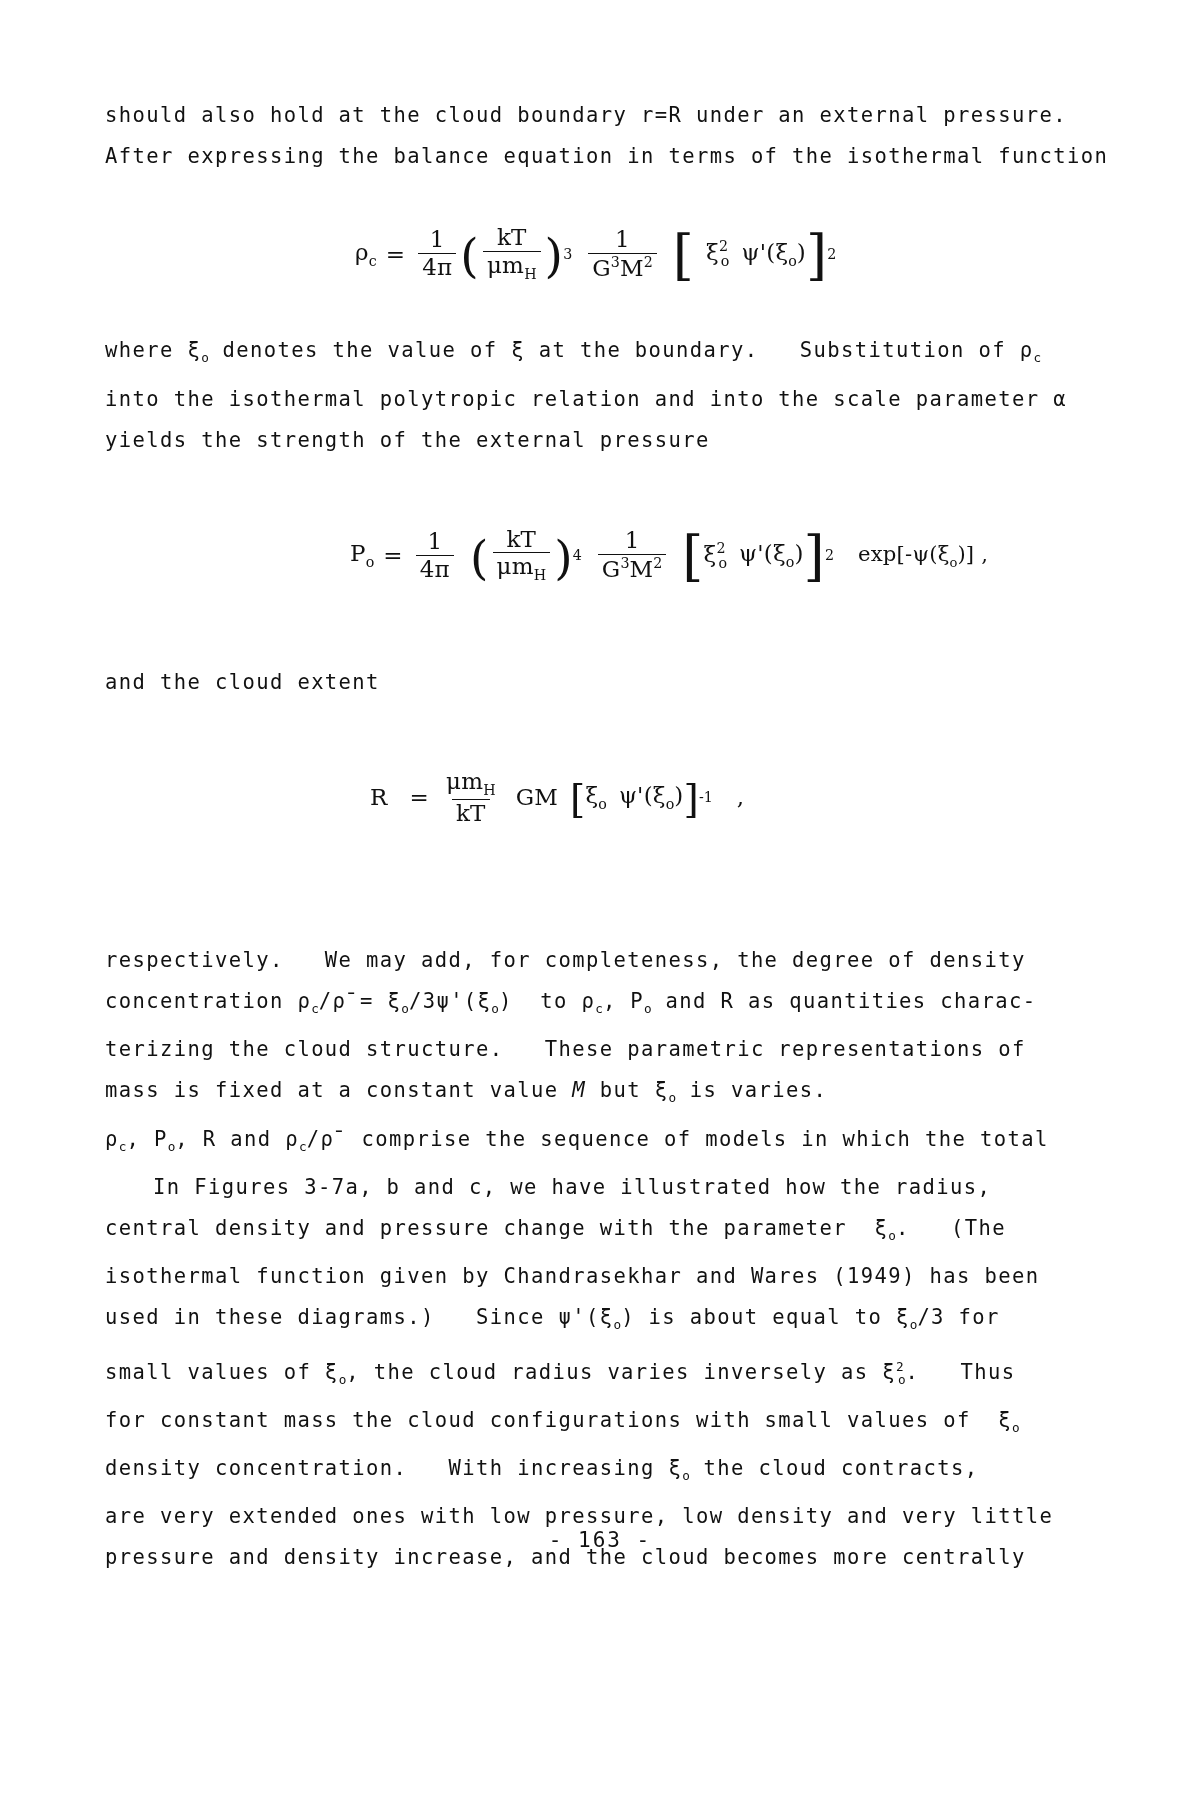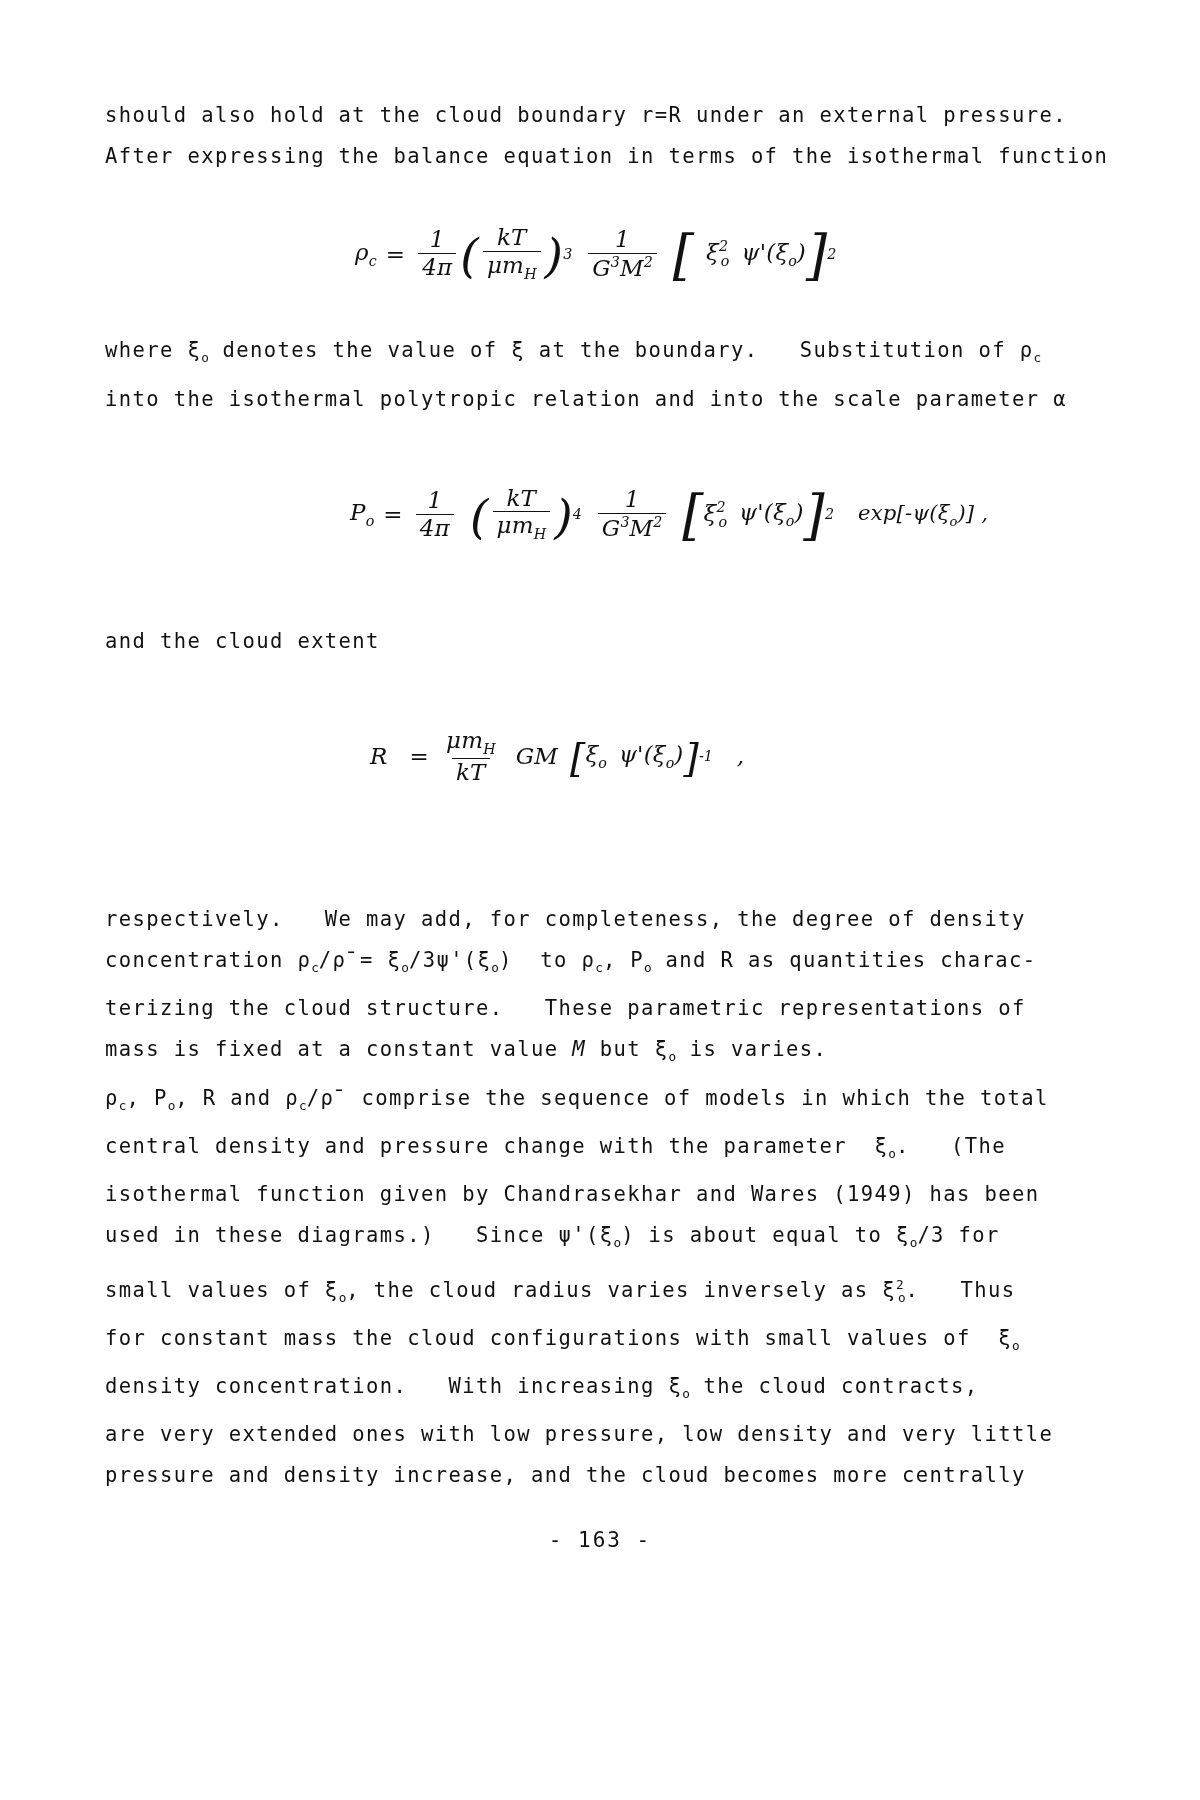--- a/index.html
+++ b/index.html
@@ -39,21 +39,20 @@
   .block-gap-lg { height: 48px; }
 
   
   .eq {
     display: flex;
     align-items: center;
     justify-content: flex-start;
     font-family: "DejaVu Serif", "Liberation Serif", serif;
     font-size: 23px;
     letter-spacing: 0.2px;
-    font-style: italic;
   }
   .eq-1 { padding-left: 250px; }
   .eq-2 { padding-left: 245px; }
   .eq-3 { padding-left: 265px; }
   .sub {
     font-size: 0.62em;
     vertical-align: -0.42em;
     letter-spacing: 0;
   }
   .sup {
@@ -148,20 +147,21 @@
     <span class="nowrap"><span>ψ'(ξ</span><span class="sub">o</span><span>)</span></span>
     <span class="big-brk">]</span>
     <span class="sup" style="vertical-align:1.35em;">2</span>
   </div>
 
   <div class="block-gap-lg"></div>
 
   <div>
     <div class="para"><span>where ξ</span><span class="sub">o</span><span> denotes the value of ξ at the boundary.   Substitution of ρ</span><span class="sub">c</span></div>
     <div class="para">into the isothermal polytropic relation and into the scale parameter α</div>
+    <div class="para">yields the strength of the external pressure</div>
   </div>
 
   <div class="block-gap-lg"></div>
   <div class="block-gap-sm"></div>
 
   <div class="eq eq-2">
     <span class="nowrap">
       <span>P</span><span class="sub">o</span>
     </span>
     <span class="op">=</span>
@@ -229,20 +229,21 @@
 
   <div>
     <div class="para">respectively.   We may add, for completeness, the degree of density</div>
     <div class="para"><span>concentration ρ</span><span class="sub">c</span><span>/ρ̄ = ξ</span><span class="sub">o</span><span>/3ψ'(ξ</span><span class="sub">o</span><span>)  to ρ</span><span class="sub">c</span><span>, P</span><span class="sub">o</span><span> and R as quantities charac-</span></div>
     <div class="para">terizing the cloud structure.   These parametric representations of</div>
     <div class="para"><span>mass is fixed at a constant value </span><span style="font-style:italic;">M</span><span> but ξ</span><span class="sub">o</span><span> is varies.</span></div>
     <div class="para"><span>ρ</span><span class="sub">c</span><span>, P</span><span class="sub">o</span><span>, R and ρ</span><span class="sub">c</span><span>/ρ̄  comprise the sequence of models in which the total</span></div>
   </div>
 
   <div>
+    <div class="para indent-first">In Figures 3-7a, b and c, we have illustrated how the radius,</div>
     <div class="para"><span>central density and pressure change with the parameter  ξ</span><span class="sub">o</span><span>.   (The</span></div>
     <div class="para">isothermal function given by Chandrasekhar and Wares (1949) has been</div>
     <div class="para"><span>used in these diagrams.)   Since ψ'(ξ</span><span class="sub">o</span><span>) is about equal to ξ</span><span class="sub">o</span><span>/3 for</span></div>
     <div class="para"><span>small values of ξ</span><span class="sub">o</span><span>, the cloud radius varies inversely as ξ</span><span class="sup">2</span><span class="sub" style="margin-left:-0.45em;">o</span><span>.   Thus</span></div>
     <div class="para"><span>for constant mass the cloud configurations with small values of  ξ</span><span class="sub">o</span></div>
     <div class="para"><span>density concentration.   With increasing ξ</span><span class="sub">o</span><span> the cloud contracts,</span></div>
     <div class="para">are very extended ones with low pressure, low density and very little</div>
     <div class="para">pressure and density increase, and the cloud becomes more centrally</div>
   </div>
 

